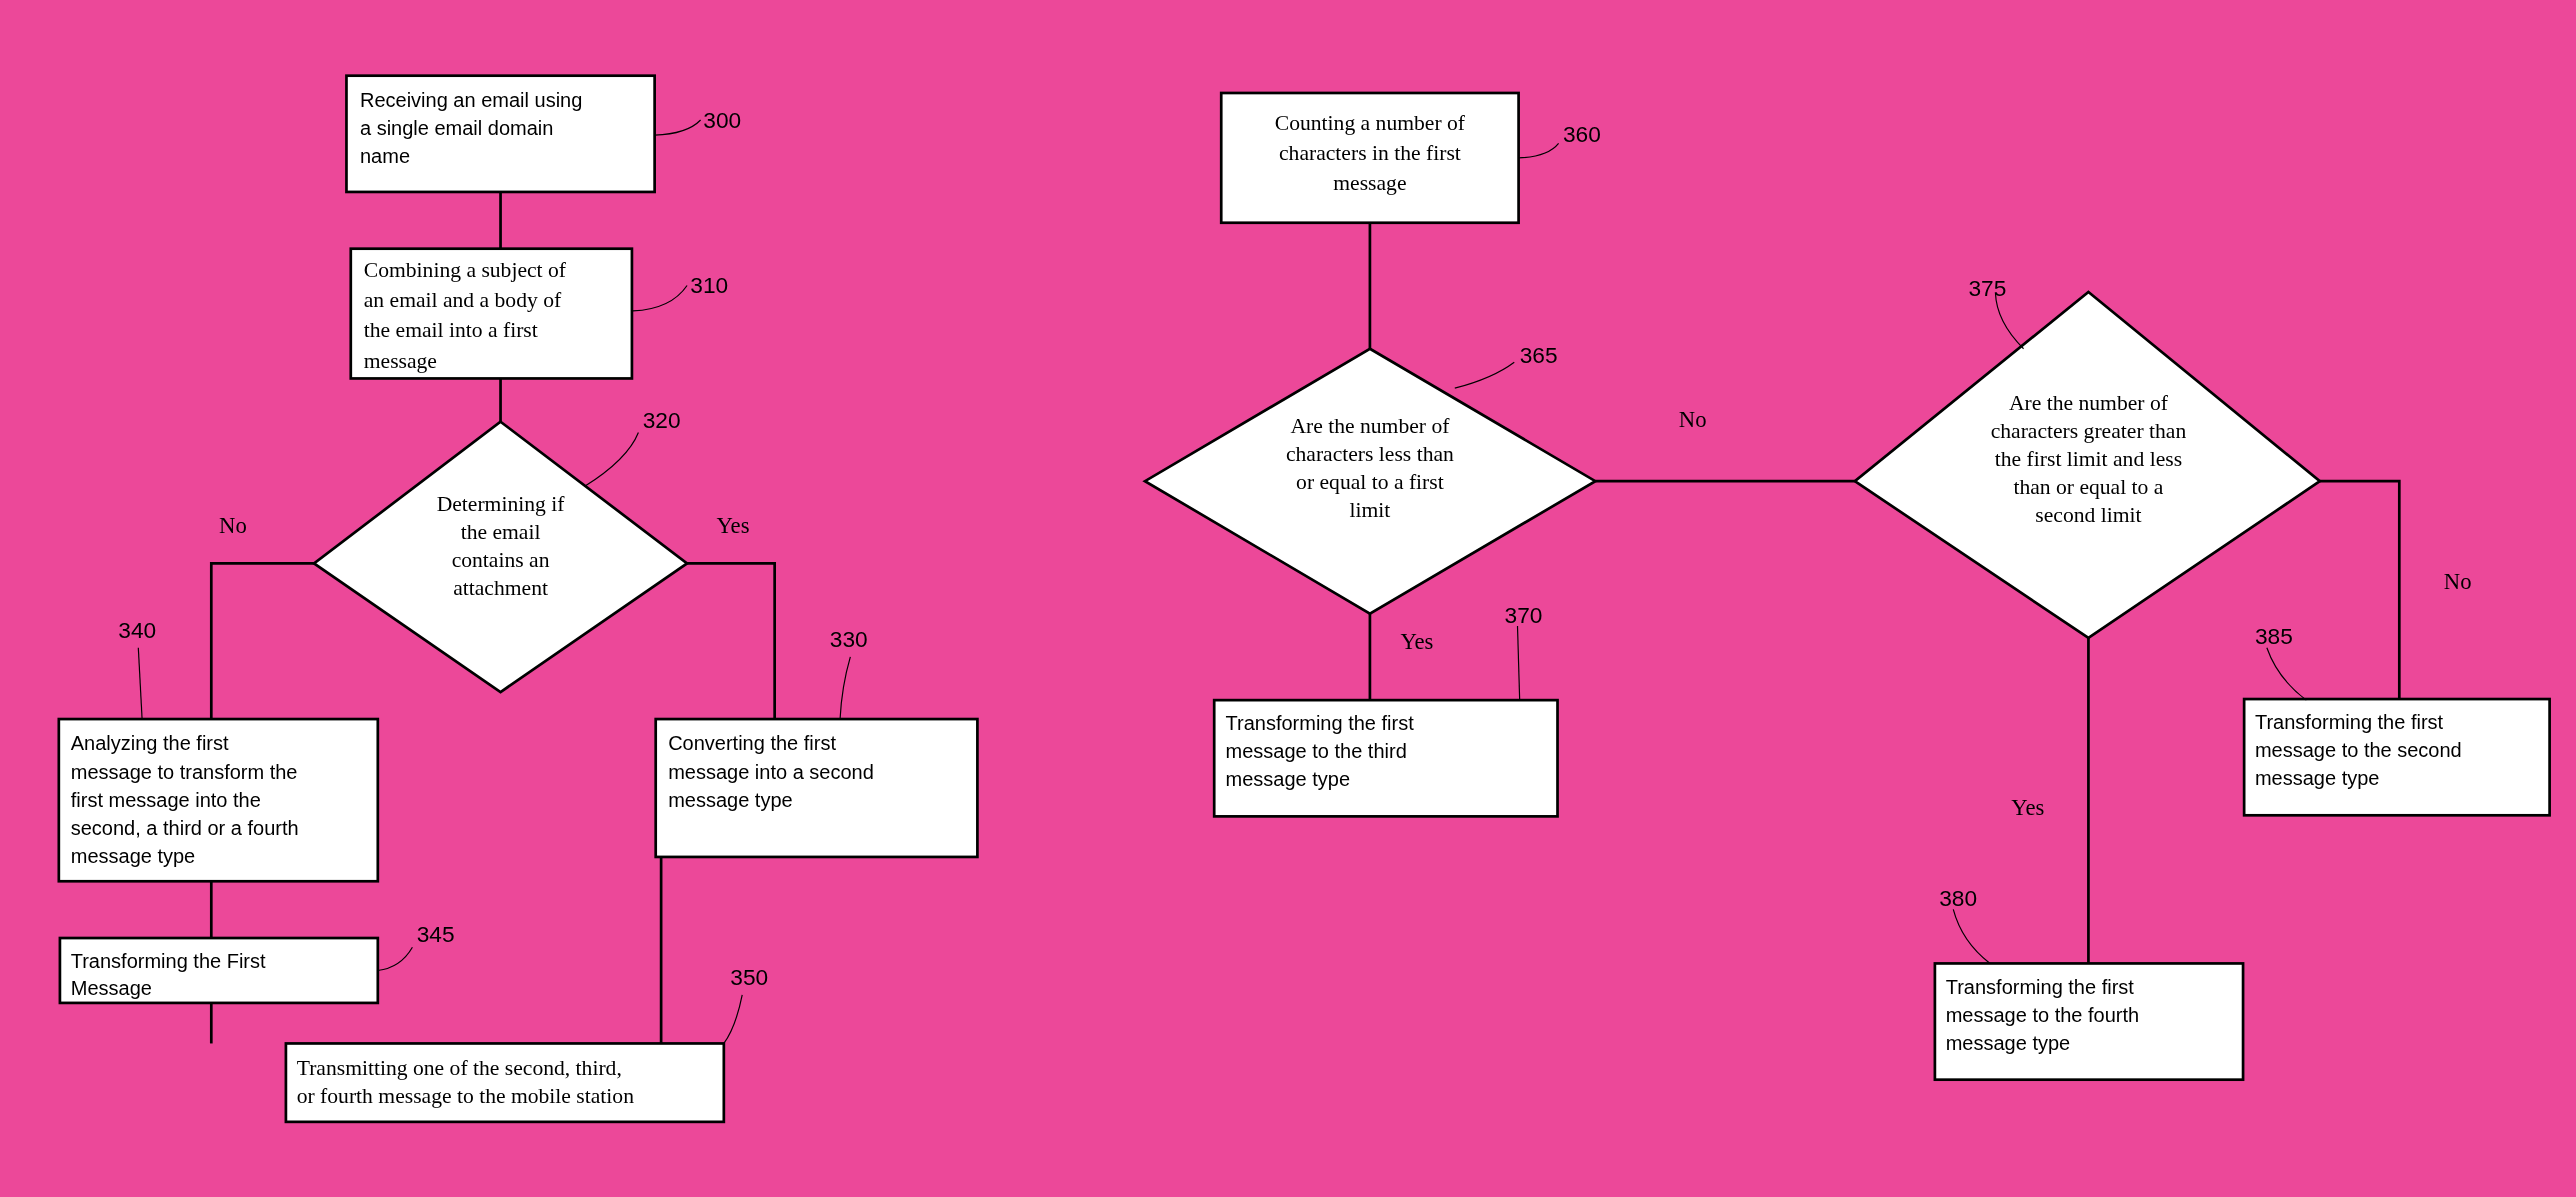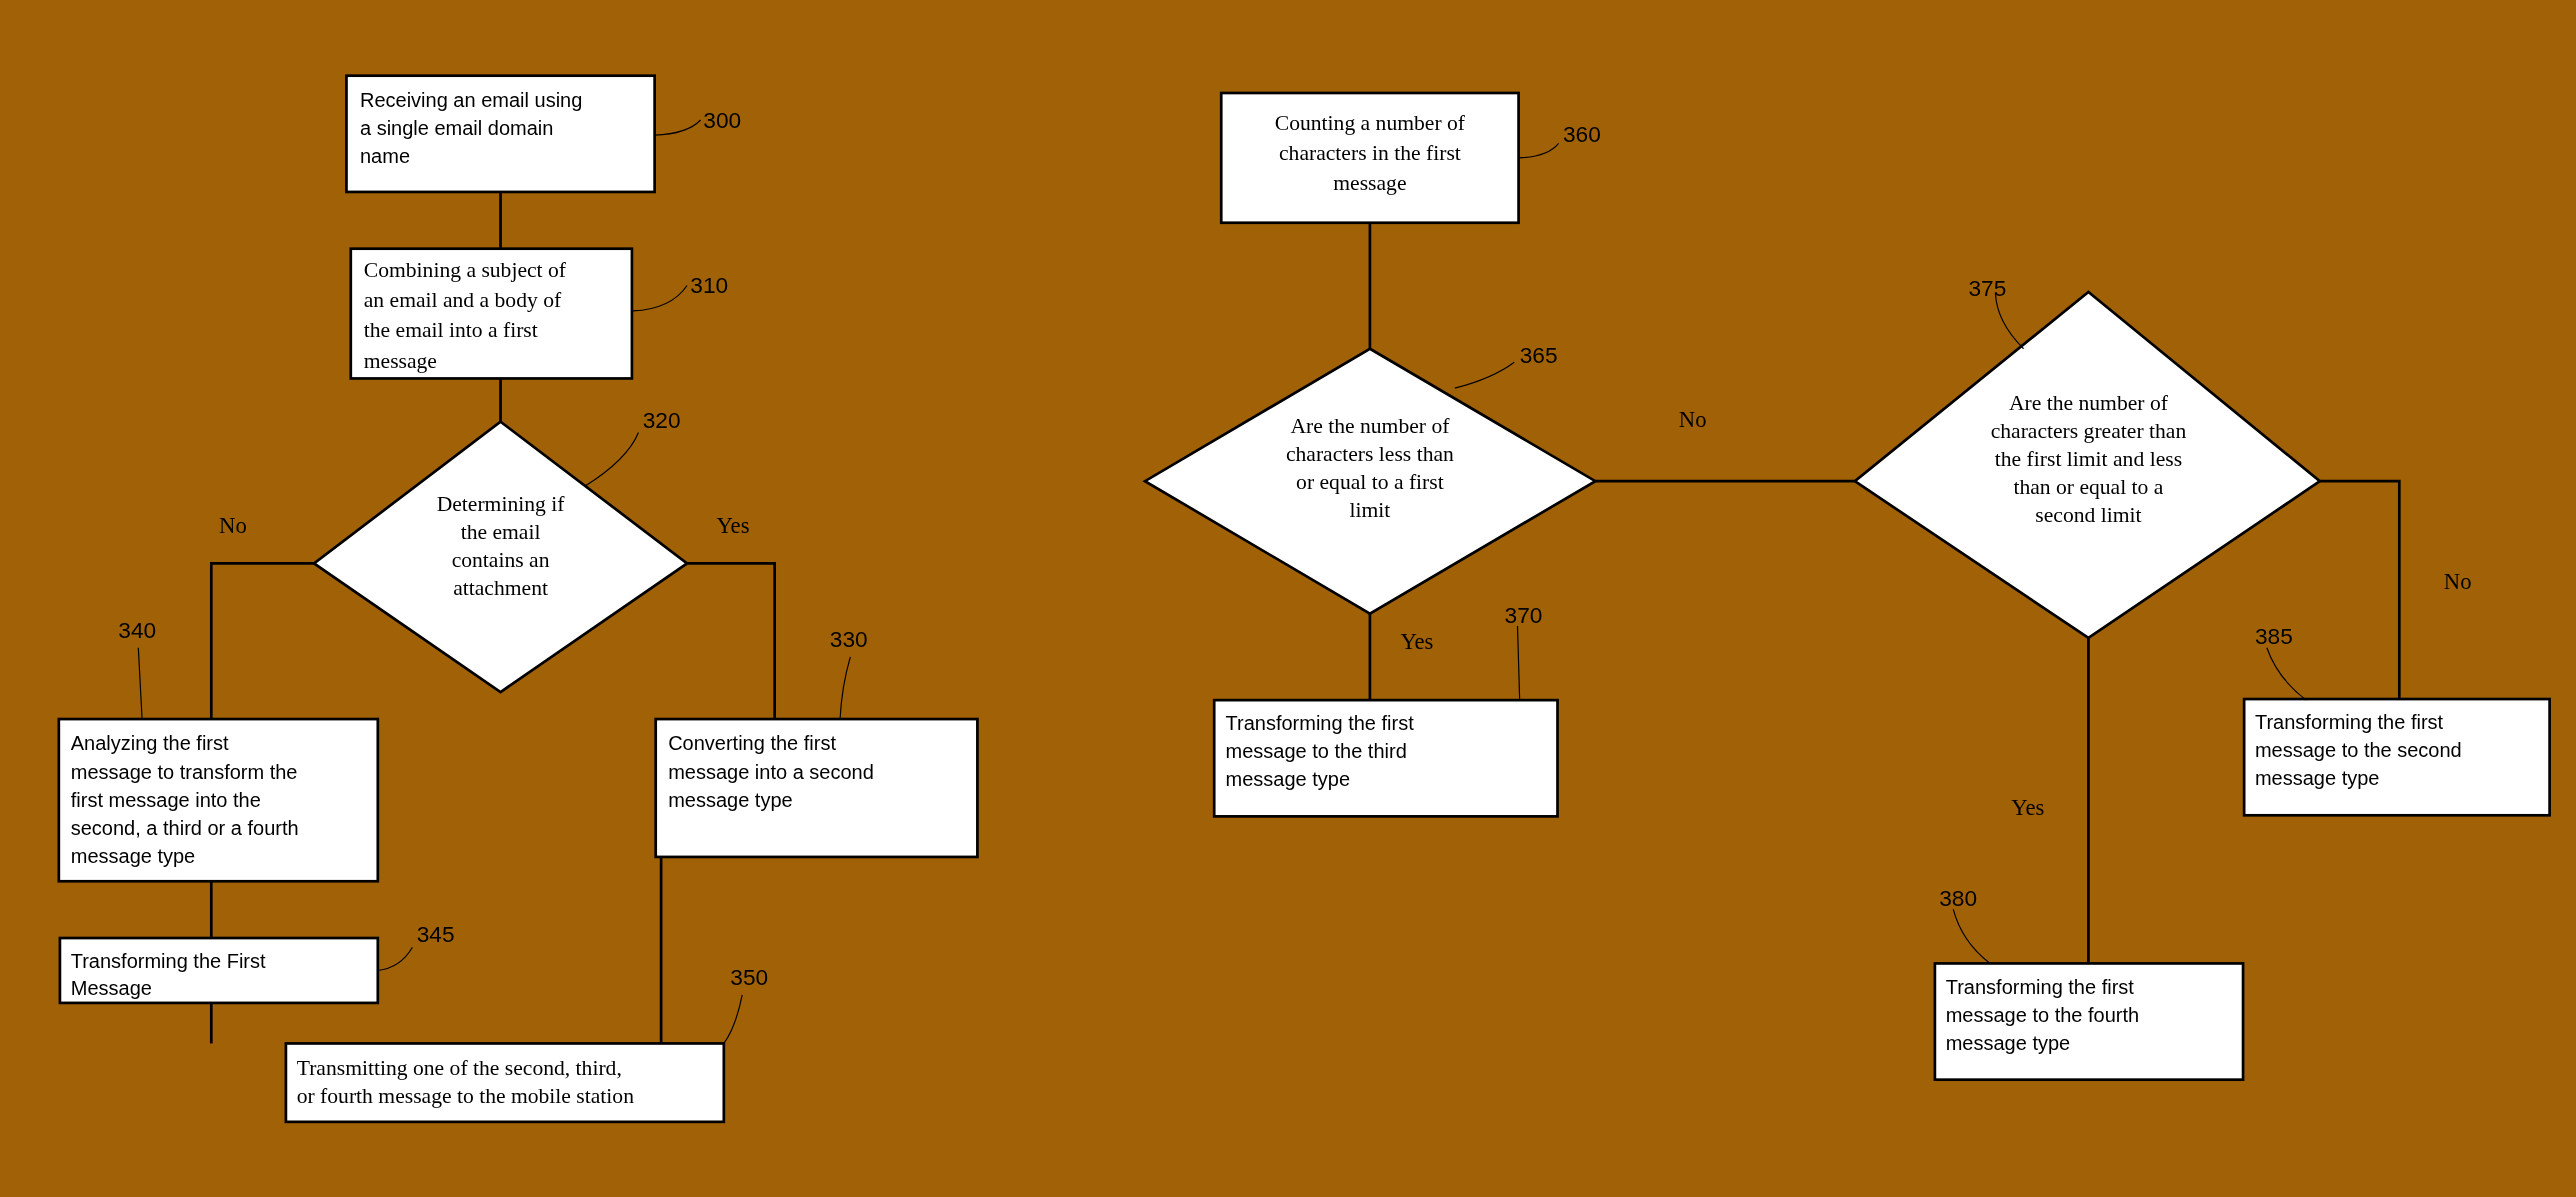--- a/index.html
+++ b/index.html
@@ -5,21 +5,21 @@
 <style>
   html, body {
     margin: 0;
     padding: 0;
     background: #ffffff;
   }
   #page {
     position: relative;
     width: 2576px;
     height: 1197px;
-    background: #a16207;
+    background: #ec4899;
     overflow: hidden;
   }
   svg.diagram-canvas {
     position: absolute;
     top: 0;
     left: 0;
     width: 2576px;
     height: 1197px;
     display: block;
   }

